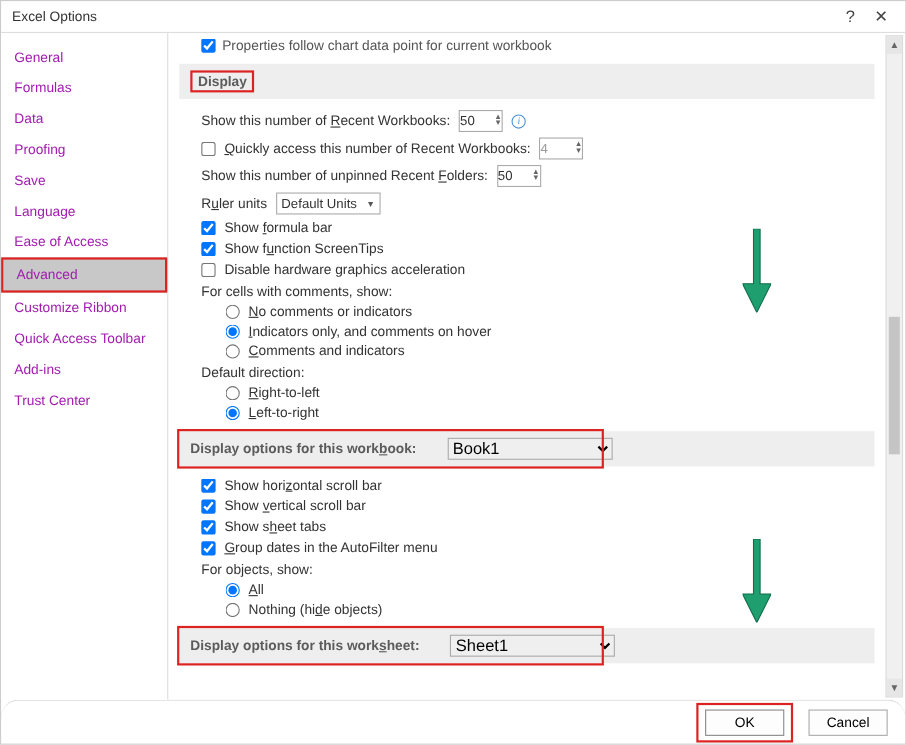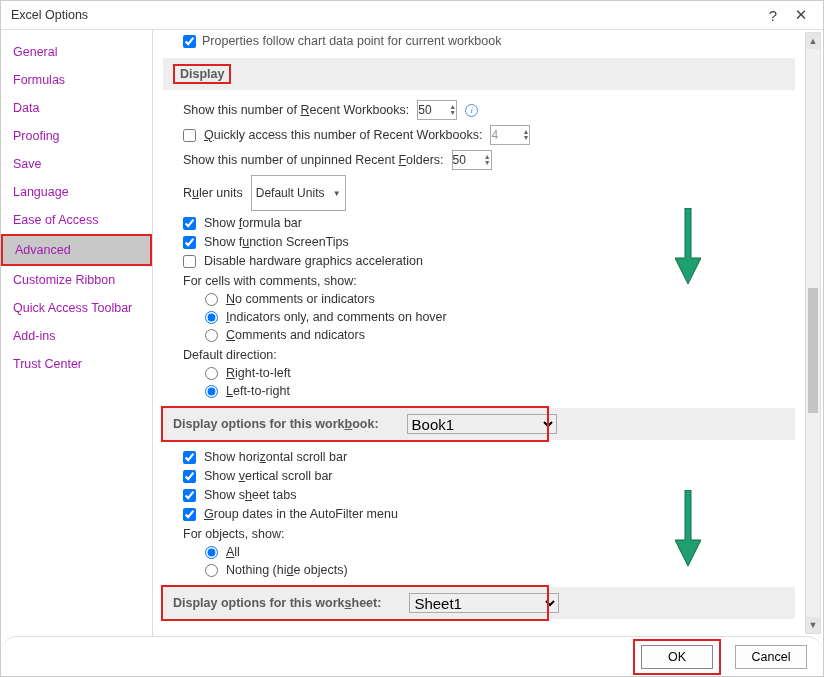--- a/index.html
+++ b/index.html
@@ -101,21 +101,21 @@
     font-size: 12px;
   }
   .spinner.dis { color: #999; }
   .spinner .arrows {
     display: flex; flex-direction: column; line-height: 6px;
     font-size: 7px; color: #666;
   }
   .dropdown {
     border: 1px solid #aaa;
     padding: 1px 4px;
-    width: 95px; height: 36px;
+    width: 95px; height: 20px;
     display: inline-flex; align-items: center; justify-content: space-between;
     font-size: 12px;
   }
   .dropdown .caret { font-size: 8px; color: #555; }
   .chk { display: inline-flex; align-items: center; gap: 8px; }
   .chk input { margin: 0; }
   .radio-group { margin-left: 42px; }
   .radio-group .rad {
     display: flex; align-items: center; gap: 8px;
     margin: 4px 0;
@@ -308,21 +308,21 @@
       <label class="rad">
           <input type="radio" name="cm" style="">
           <span><span class="u">N</span><span>o comments or indicators</span></span>
         </label>
       <label class="rad">
           <input type="radio" name="cm" checked="" style="">
           <span><span class="u">I</span><span>ndicators only, and comments on hover</span></span>
         </label>
       <label class="rad">
           <input type="radio" name="cm" style="">
-          <span><span class="u">C</span><span>omments and ndicators</span></span>
+          <span><span class="u">C</span><span>omments and indicators</span></span>
         </label>
     </div>
 
     <div class="plain-label">Default direction:</div>
     <div class="radio-group">
       <label class="rad">
           <input type="radio" name="dir" style="">
           <span><span class="u">R</span><span>ight-to-left</span></span>
         </label>
       <label class="rad">

